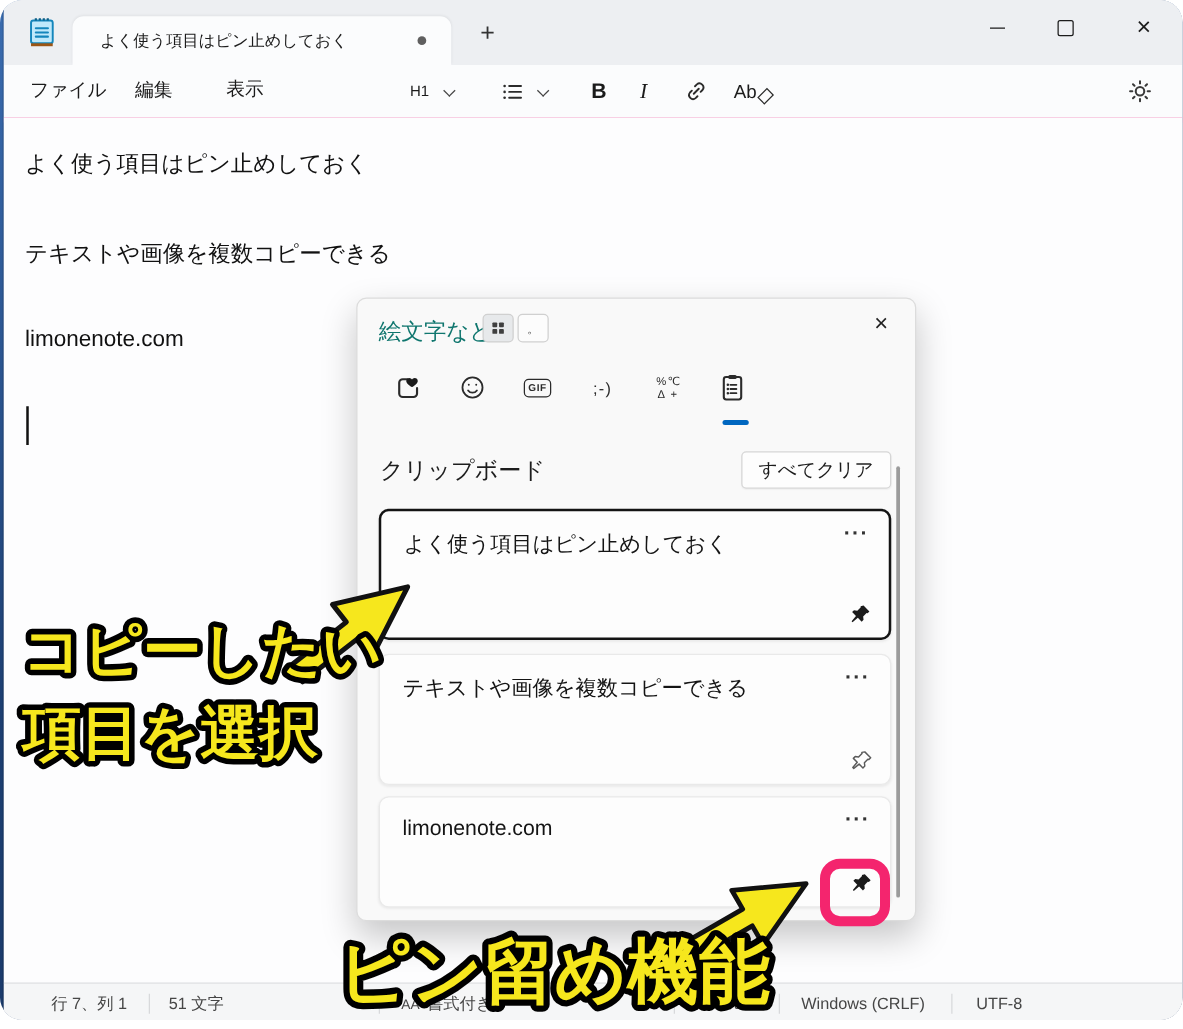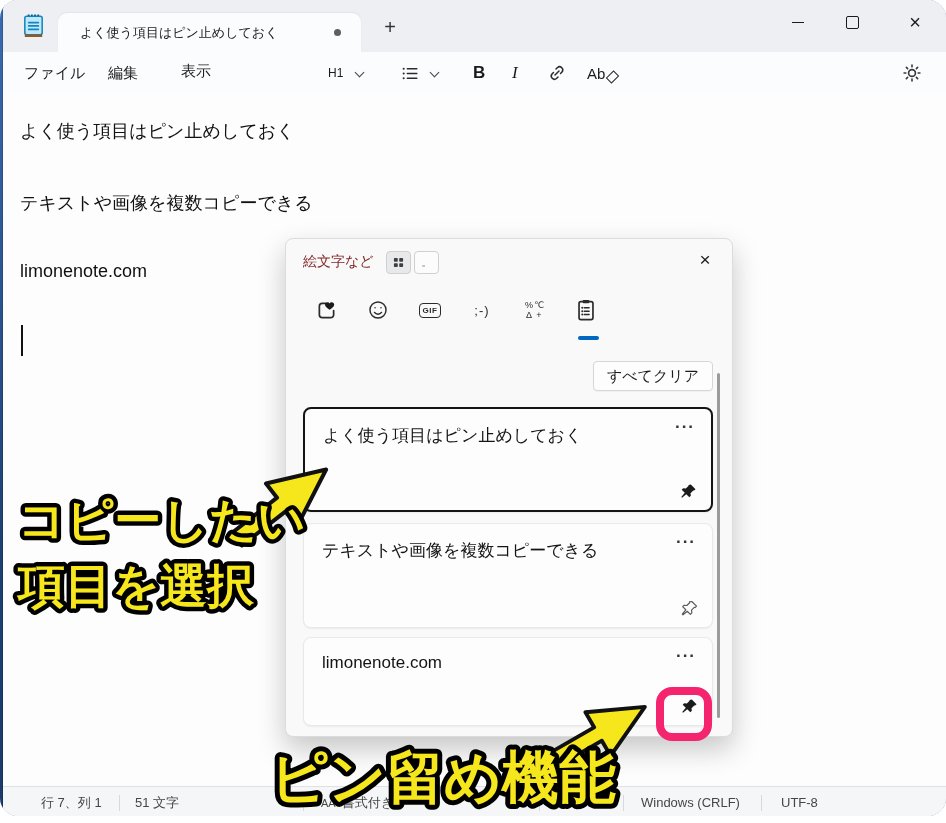--- a/index.html
+++ b/index.html
@@ -30,21 +30,21 @@
   .bold-glyph{font-size:17px;font-weight:bold;color:#1b1b1b;}
   .italic-glyph{font-size:17px;font-style:italic;font-family:"Liberation Serif","DejaVu Serif",serif;color:#1b1b1b;}
   .clear-format{position:relative;font-size:15px;color:#1b1b1b;}
   
   .editor{position:absolute;left:0;top:94px;width:100%;height:692px;background:#fdfdfe;}
   .doc-line{position:absolute;left:17px;font-size:18px;color:#111;white-space:nowrap;}
   .caret{position:absolute;left:18px;top:231px;width:1.5px;height:31px;background:#111;}
   
   .panel{position:absolute;left:282px;top:238px;width:446px;height:497px;background:#f9f9f9;
     border:1px solid #dcdcdc;border-radius:8px;box-shadow:0 12px 28px rgba(0,0,0,.22);z-index:10;}
-  .panel-title{position:absolute;left:17px;top:14px;font-size:14px;color:#7f1d1d;}
+  .panel-title{position:absolute;left:17px;top:14px;font-size:18px;color:#0f766e;}
   .mini-btn{position:absolute;top:12px;width:23px;height:21px;border:1px solid #d0d0d0;border-radius:4px;
     display:flex;align-items:center;justify-content:center;}
   .grid-btn{left:100px;background:#e7e9eb;}
   .circle-btn{left:128px;background:#fcfcfc;font-size:10px;color:#555;}
   .panel-close{position:absolute;right:14px;top:8px;width:26px;height:26px;display:flex;align-items:center;
     justify-content:center;font-size:19px;color:#222;font-weight:300;}
   .ptab{position:absolute;top:54px;width:30px;height:34px;display:flex;align-items:center;justify-content:center;}
   .ptab-underline{position:absolute;left:292px;top:97px;width:21px;height:3.5px;border-radius:2px;}
   .kaomoji{font-size:13px;color:#2b2b2b;letter-spacing:1px;}
   .gif-badge{font-size:8px;font-weight:bold;color:#2b2b2b;border:1.5px solid #2b2b2b;border-radius:4px;padding:2px 3px;letter-spacing:.5px;}
@@ -193,20 +193,21 @@
       <div class="ptab" style="left:285px;">
         <svg width="24" height="24" viewBox="0 0 20 20">
           <rect x="4.2" y="3" width="11.6" height="15" rx="1.6" fill="none" stroke="#2b2b2b" stroke-width="1.4"></rect>
           <rect x="7.2" y="1.6" width="5.6" height="2.8" rx="1" fill="#2b2b2b"></rect>
           <path d="M8.6 8.2h4M8.6 11h4M8.6 13.8h4" stroke="#2b2b2b" stroke-width="1.2" stroke-linecap="round"></path>
           <path d="M6.9 8.2h.01M6.9 11h.01M6.9 13.8h.01" stroke="#2b2b2b" stroke-width="1.7" stroke-linecap="round"></path>
         </svg>
       </div>
       <div class="ptab-underline" style="background:#0067c0;"></div>
 
+      <span class="section-title">クリップボード</span>
       <div class="clear-all">すべてクリア</div>
 
       <div class="card selected" style="top:168px;height:105px;">
         <span class="card-text">よく使う項目はピン止めしておく</span>
         <span class="card-more">···</span>
         <span class="card-pin">
           <svg width="17" height="17" viewBox="0 0 16 16">
             <path d="M10.2 1.4l4.4 4.4-1.3 1.3-.8-.1-2.6 2.6.3 2.5-1.4 1.4-2.9-2.9-4 3.3-.7-.7 3.3-4L1.6 6.3 3 4.9l2.5.3 2.6-2.6-.1-.8z" fill="#1b1b1b"></path>
           </svg>
         </span>

